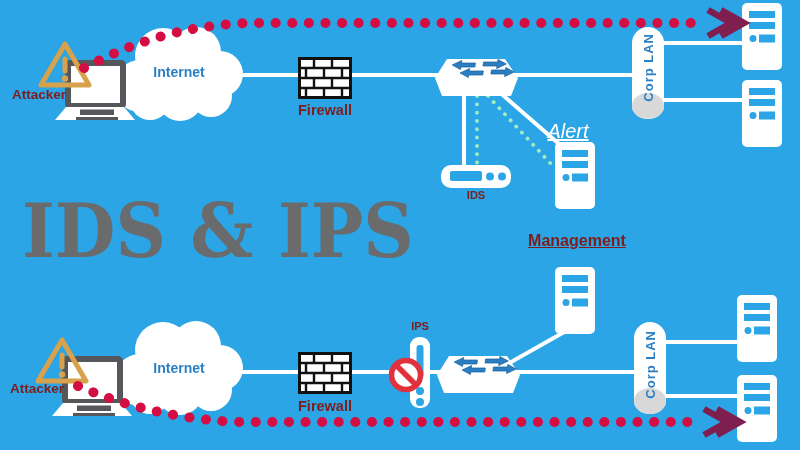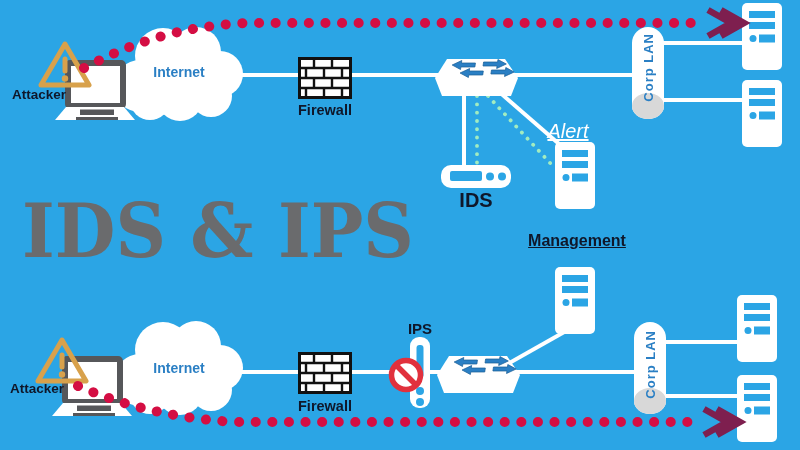--- a/index.html
+++ b/index.html
@@ -2,30 +2,30 @@
 <html><head>
 <meta charset="utf-8">
 <style>
   html,body{margin:0;padding:0;}
   .stage{
     position:relative;width:800px;height:450px;overflow:hidden;
     background:#2ba5e5;
     font-family:"Liberation Sans",sans-serif;
   }
   .stage svg{position:absolute;left:0;top:0;}
-  .lbl{position:absolute;text-align:center;font-weight:bold;color:#0f172a;line-height:1.15;}
+  .lbl{position:absolute;text-align:center;font-weight:bold;color:#7f1d1d;line-height:1.15;}
   .lbl-attacker-top{left:6px;top:87px;width:66px;font-size:13.5px;}
   .lbl-attacker-bot{left:4px;top:381px;width:66px;font-size:13.5px;}
   .lbl-internet{color:#2a7fc4;font-size:14px;}
   .lbl-internet-top{left:141px;top:64px;width:76px;}
   .lbl-internet-bot{left:141px;top:360px;width:76px;}
   .lbl-firewall-top{left:294px;top:102px;width:62px;font-size:14.5px;}
   .lbl-firewall-bot{left:294px;top:398px;width:62px;font-size:14.5px;}
-  .lbl-ids{left:441px;top:189px;width:70px;font-size:20px;}
-  .lbl-ips{left:400px;top:320px;width:40px;font-size:15px;}
+  .lbl-ids{left:441px;top:189px;width:70px;font-size:11px;}
+  .lbl-ips{left:400px;top:320px;width:40px;font-size:11px;}
   .lbl-alert{left:540px;top:120px;width:56px;font-size:20px;color:#ffffff;
     font-style:italic;font-weight:normal;text-decoration:underline;}
   .lbl-mgmt{left:517px;top:232px;width:120px;font-size:16px;line-height:17px;text-decoration:underline;}
   .cyl-label{position:absolute;display:flex;align-items:center;justify-content:center;}
   .cyl-label-top{left:632px;top:27px;width:32px;height:80px;}
   .cyl-label-bot{left:634px;top:322px;width:32px;height:84px;}
   .cyl-label span{
     writing-mode:vertical-rl;transform:rotate(180deg);
     color:#2a7fc4;font-weight:bold;font-size:13px;letter-spacing:1px;white-space:nowrap;
   }

